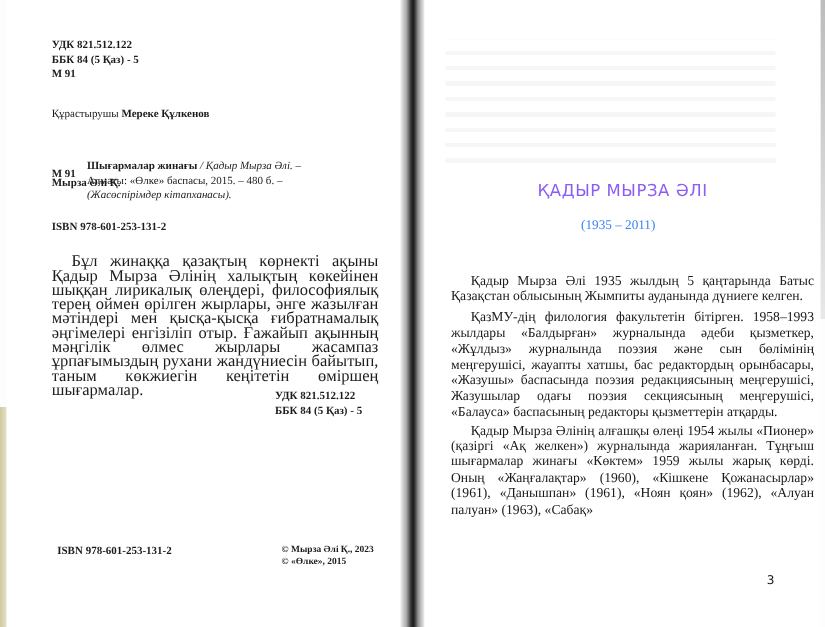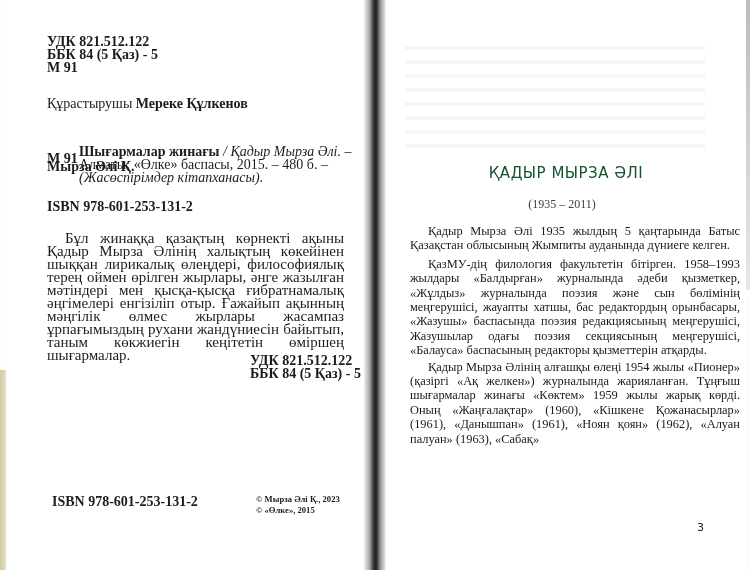--- a/index.html
+++ b/index.html
@@ -18,21 +18,21 @@
     .spine {
       position: absolute; left: 364px; top: 0; width: 22px; height: 570px;
       background: linear-gradient(90deg, #f0f0f0 0%, #a8a8a8 25%, #2e2e2e 45%, #1e1e1e 55%, #9a9a9a 75%, #f2f2f2 100%);
     }
     .right-page { position: absolute; left: 386px; top: 0; width: 360px; height: 570px; background: #ffffff; }
     .right-edge {
       position: absolute; left: 746px; top: 0; width: 4px; height: 290px;
       background: linear-gradient(180deg, #bcbcbc, #e8e8e8);
     }
 
-    .lp-text { position: absolute; font-size: 14px; line-height: 13px; font-family: "Liberation Serif", serif; }
+    .lp-text { position: absolute; font-size: 10px; line-height: 13px; font-family: "Liberation Serif", serif; }
     .bold { font-weight: bold; }
     .italic { font-style: italic; }
 
     .udk-block { left: 47px; top: 35px; }
     .compiler { left: 47px; top: 97px; }
     .compiler .role { font-weight: normal; }
     .author-head { left: 47px; top: 132px; font-weight: bold; margin-top: 28px; }
     .m91-side { left: 47px; top: 152px; }
     .bib { left: 79px; top: 145px; width: 280px; }
     .bib .title { font-weight: bold; }
@@ -45,28 +45,28 @@
     }
     .annotation p { margin: 0; text-indent: 18px; }
 
     .udk-bottom { left: 250px; top: 354px; }
     .isbn-bottom { left: 52px; top: 495px; }
     .copyright { left: 256px; top: 494px; font-size: 8.6px; line-height: 11px; }
 
     
     .rp-title {
       position: absolute; left: 386px; width: 360px; top: 164px; text-align: center;
-      font-family: "DejaVu Sans", sans-serif; font-size: 15px; letter-spacing: 0.5px; color: #14532d;
+      font-family: "DejaVu Sans", sans-serif; font-size: 15px; letter-spacing: 0.5px; color: #8b5cf6;
     }
     .rp-years {
       position: absolute; left: 386px; width: 352px; top: 197px; text-align: center;
-      font-family: "Liberation Serif", serif; font-size: 12px; color: #404040;
+      font-family: "Liberation Serif", serif; font-size: 12px; color: #3b82f6;
     }
     .bio {
-      position: absolute; left: 410px; top: 224px; width: 330px;
+      position: absolute; left: 410px; top: 248px; width: 330px;
       font-family: "Liberation Serif", serif; font-size: 12.4px; line-height: 14.4px;
       text-align: justify; color: #1a1a1a;
     }
     .bio p { margin: 0; text-indent: 18px; }
     .bio p.first { margin-bottom: 4px; }
     .bio p.mid { margin-bottom: 2px; }
     .page-number {
       position: absolute; left: 697px; top: 521px;
       font-family: "DejaVu Sans", sans-serif; font-size: 11px; color: #1a1a1a;
     }

